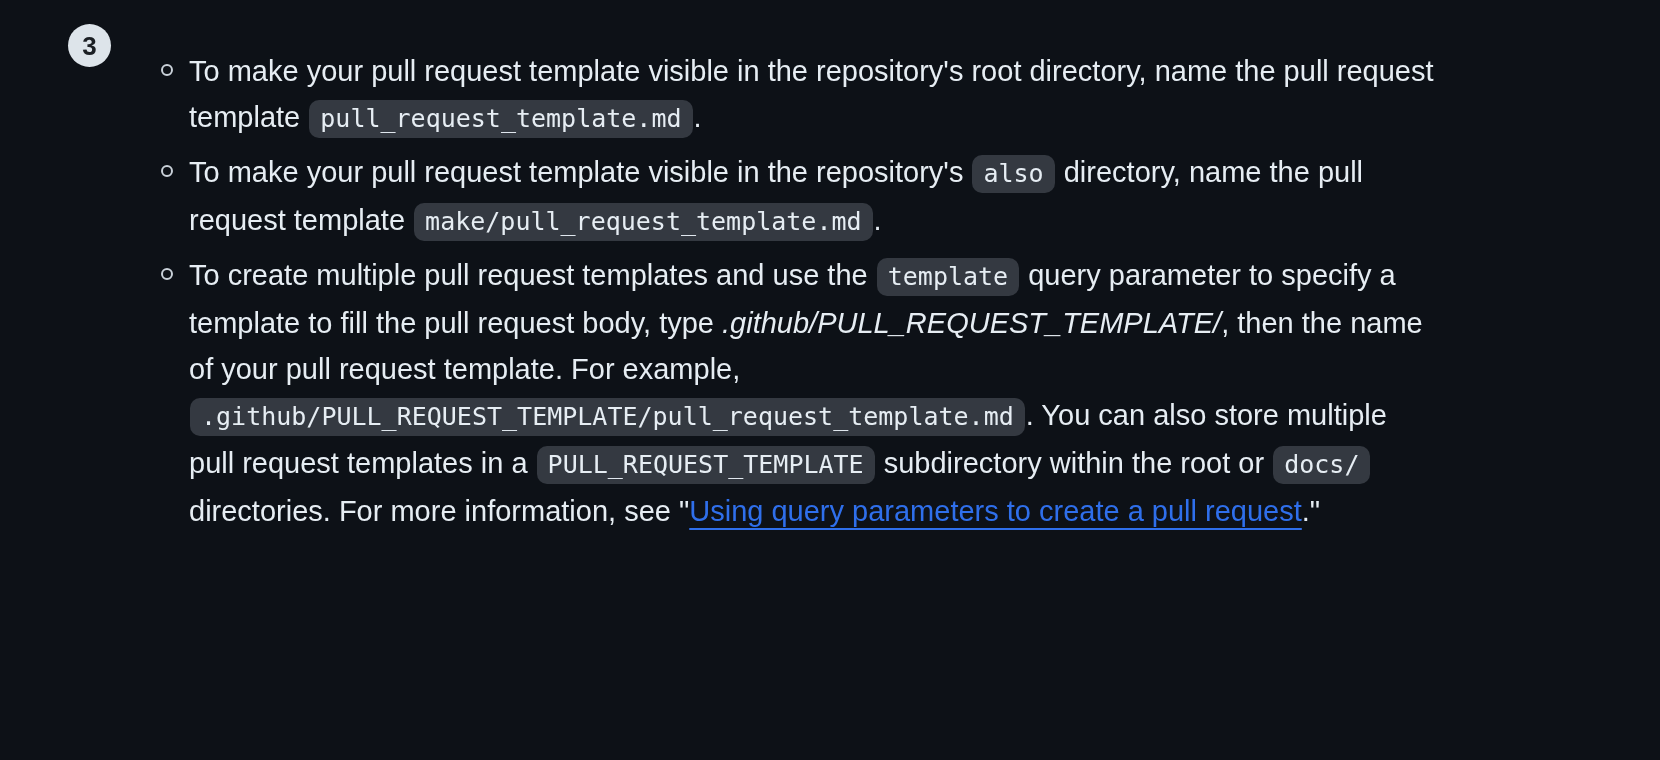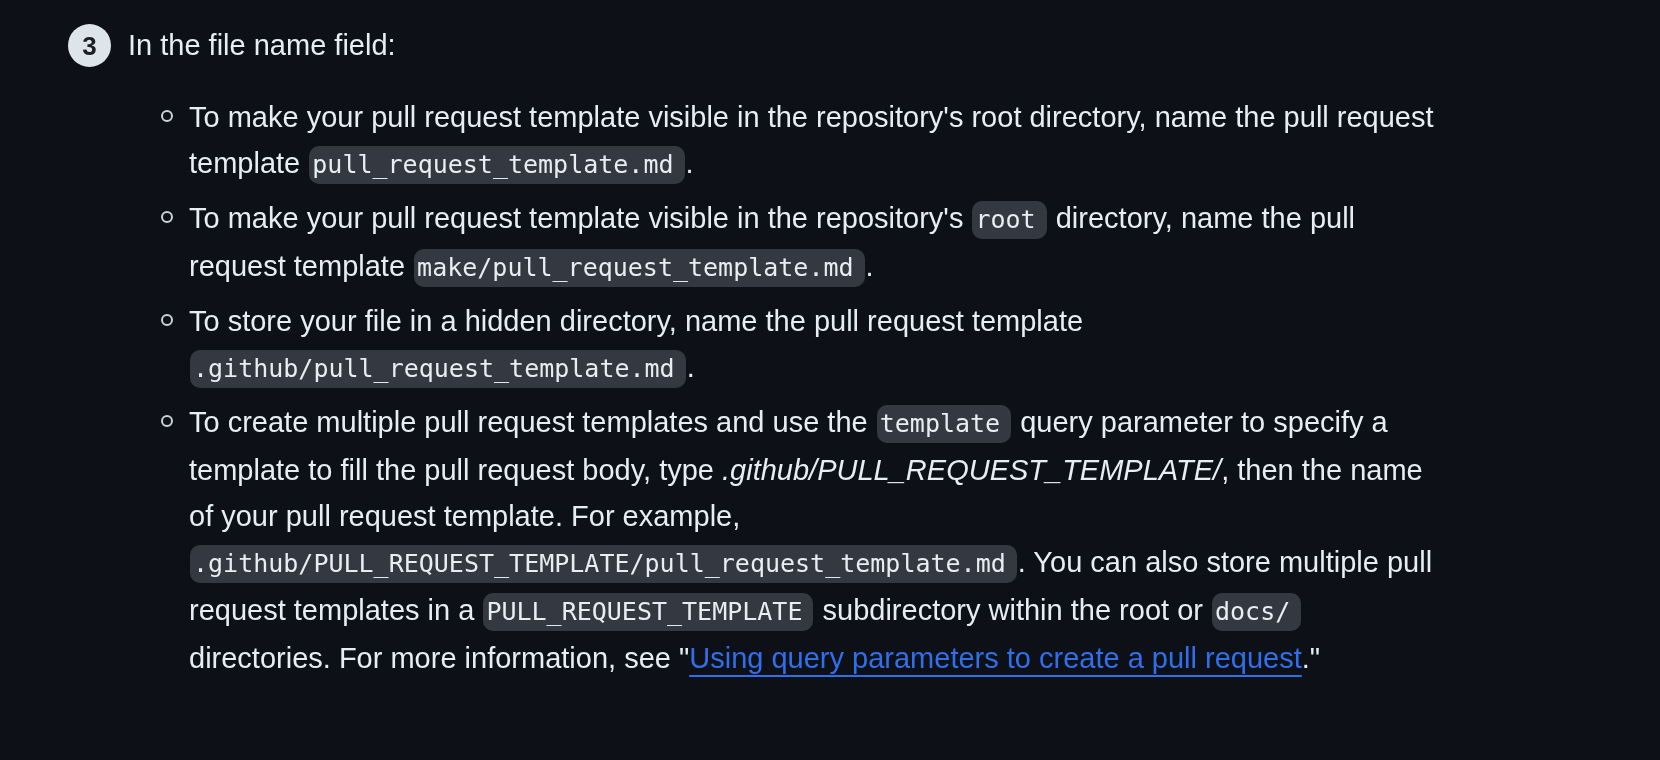--- a/index.html
+++ b/index.html
@@ -34,52 +34,47 @@
     width: 12px; height: 12px;
     border-radius: 50%;
     border: 2px solid var(--bullet-border, #c9d1d9);
     margin-top: 16px; margin-right: 16px;
   }
   .content { max-width: 1246px; }
   code.inline-code {
     font-family: "DejaVu Sans Mono", "Liberation Mono", monospace;
     font-size: 25px;
     background: var(--code-bg, #343941);
-    padding: 4px 11px 5px 3px;
+    padding: 4px 11px 5px 11px;
     border-radius: 10px;
     white-space: nowrap;
     margin: 0 1px;
   }
   em.italic-path { font-style: italic; }
   a.doc-link {
     color: var(--link, #2f6feb);
     text-underline-offset: 7px;
     text-decoration-thickness: 2px;
     cursor: pointer;
   }
 </style>
 </head>
 <body>
 
 <div class="step">
   <span class="step-badge">3</span>
   <div class="step-body">
-    <p class="step-title">In the file name field:</p>
     <ul class="option-list">
         <li class="option-item">
           <span class="bullet"></span>
           <div class="content"><span>To make your pull request template visible in the repository's root directory, name the pull request template </span><code class="inline-code">pull_request_template.md</code><span>.</span></div>
         </li>
         <li class="option-item">
           <span class="bullet"></span>
-          <div class="content"><span>To make your pull request template visible in the repository's </span><code class="inline-code">root</code><span> directory, name the pull request template </span><code class="inline-code">make/pull_request_template.md</code><span>.</span></div>
-        </li>
-        <li class="option-item">
-          <span class="bullet"></span>
-          <div class="content"><span>To store your file in a hidden directory, name the pull request template </span><code class="inline-code">.github/pull_request_template.md</code><span>.</span></div>
+          <div class="content"><span>To make your pull request template visible in the repository's </span><code class="inline-code">also</code><span> directory, name the pull request template </span><code class="inline-code">make/pull_request_template.md</code><span>.</span></div>
         </li>
         <li class="option-item">
           <span class="bullet"></span>
           <div class="content"><span>To create multiple pull request templates and use the </span><code class="inline-code">template</code><span> query parameter to specify a template to fill the pull request body, type </span><em class="italic-path">.github/PULL_REQUEST_TEMPLATE/</em><span>, then the name of your pull request template. For example, </span><code class="inline-code">.github/PULL_REQUEST_TEMPLATE/pull_request_template.md</code><span>. You can also store multiple pull request templates in a </span><code class="inline-code">PULL_REQUEST_TEMPLATE</code><span> subdirectory within the root or </span><code class="inline-code">docs/</code><span> directories. For more information, see "</span><a class="doc-link" href="#">Using query parameters to create a pull request</a><span>."</span></div>
         </li>
       </ul>
   </div>
 </div>
 
 </body></html>

